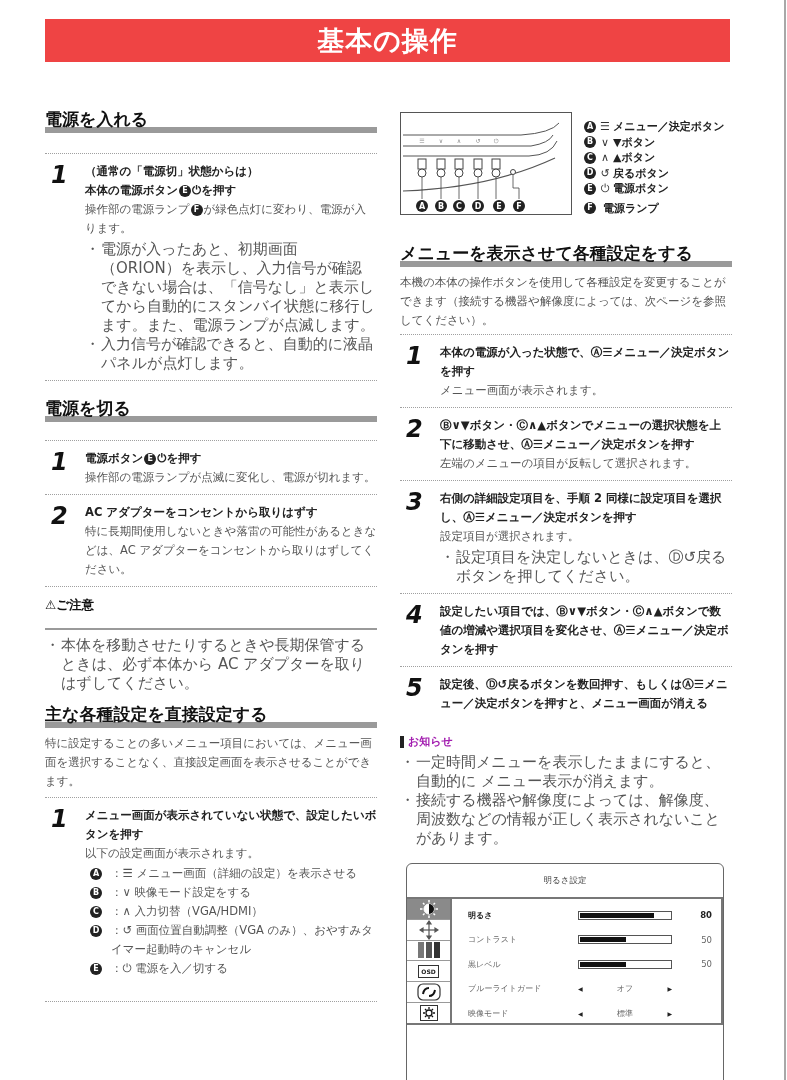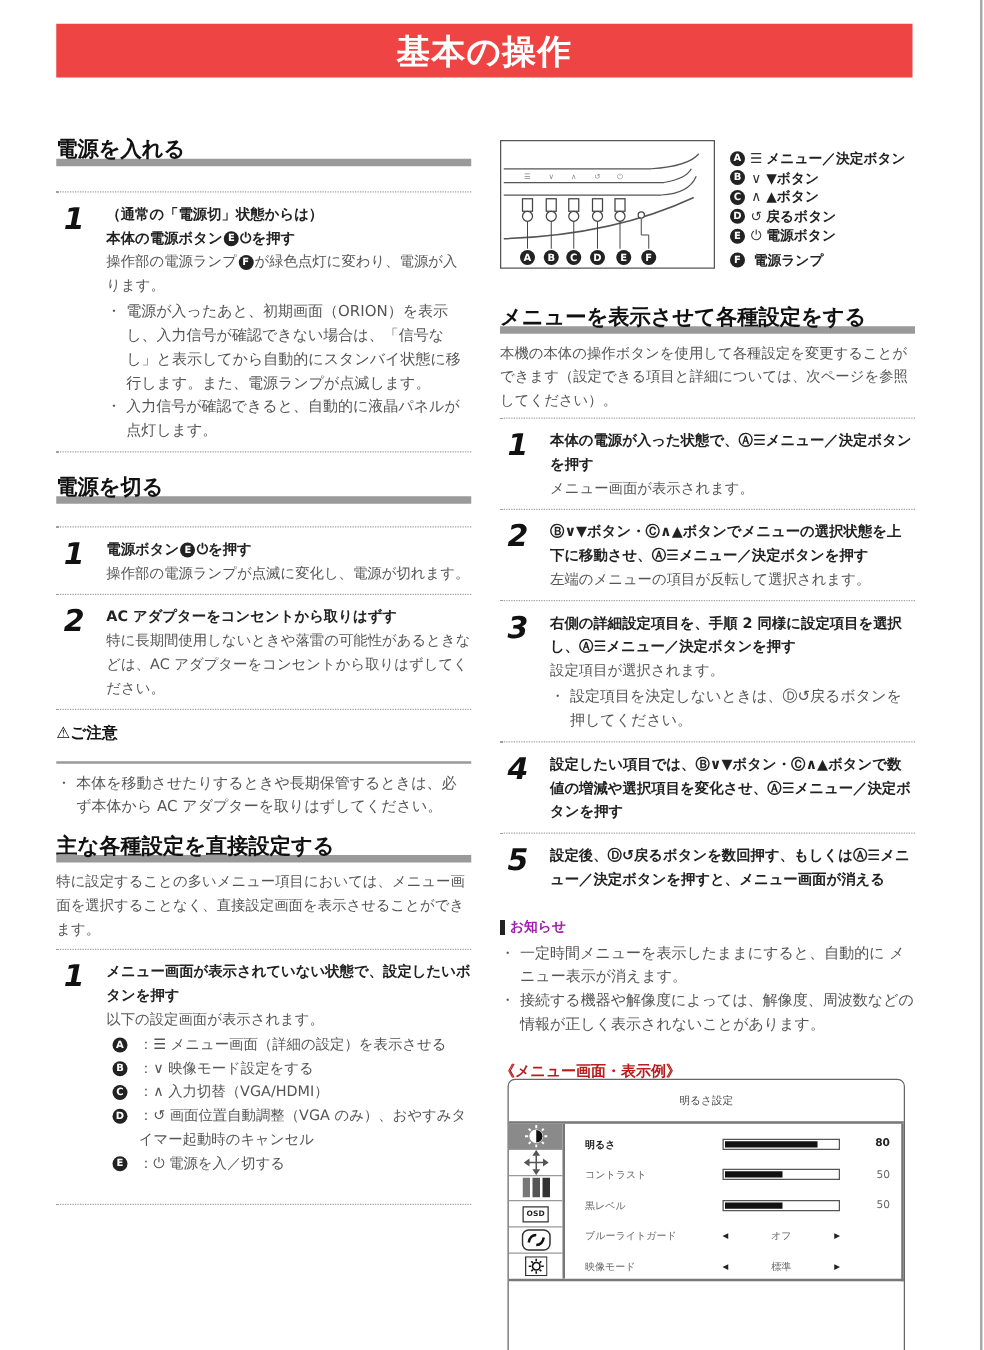--- a/index.html
+++ b/index.html
@@ -20,21 +20,21 @@
 
   .dots { border-top: 1px dotted #a0a0a0; height: 0; }
 
   .step { display: flex; gap: 10px; padding: 8px 0 7px 0; }
   .step-num { width: 30px; flex: none; font-weight: bold; font-style: italic; font-size: 24px; color: #111; line-height: 26px; text-align: left; padding-left: 6px; font-family: "DejaVu Sans", sans-serif; }
   .step-body { flex: 1; font-size: 11.5px; line-height: 19px; }
   .step-body .b { font-weight: bold; color: #222; display: block; }
   .step-body .n { color: #555; display: block; }
 
   ul.bullets { list-style: none; margin-top: 2px; }
-  ul.bullets li { position: relative; padding-left: 16px; color: #555; font-size: 12px; line-height: 19px; }
+  ul.bullets li { position: relative; padding-left: 16px; color: #555; font-size: 15px; line-height: 19px; }
   ul.bullets li::before { content: "・"; position: absolute; left: 0; top: 0; color: #555; }
 
   .para { font-size: 11.5px; line-height: 19px; color: #555; }
 
   .caution-h { font-weight: bold; font-size: 12.5px; color: #111; border-bottom: 2px solid #9a9a9a; padding-bottom: 14px; margin-top: 10px; }
 
   .letter-list { margin-top: 1px; padding-left: 4px; }
   .letter-list .li { display: flex; font-size: 11.5px; line-height: 19px; color: #555; }
   .letter-list .li .k { flex: none; width: 22px; }
   .badge { display: inline-flex; align-items: center; justify-content: center; width: 12px; height: 12px; border-radius: 50%; background: #222; color: #fff; font-size: 8px; font-weight: bold; line-height: 1; vertical-align: middle; margin: 0 1px; }
@@ -240,21 +240,21 @@
   <div class="row gap">
       <span class="badge">F</span>
       <span style="width:6px"></span>
       <span>電源ランプ</span>
     </div>
 </div>
 
 <div class="col col-right" style="top:242px">
   <div class="h2"><span>メニューを表示させて各種設定をする</span></div>
   <div style="height:6px"></div>
-  <div class="para">本機の本体の操作ボタンを使用して各種設定を変更することができます（設定できる項目と詳細については、次ページを参照してください）。</div>
+  <div class="para">本機の本体の操作ボタンを使用して各種設定を変更することができます（接続する機器や解像度によっては、次ページを参照してください）。</div>
   <div style="height:4px"></div>
   <div class="dots"></div>
 
   <div class="step">
     <div class="step-num">1</div>
     <div class="step-body">
       <span class="b">本体の電源が入った状態で、Ⓐ☰メニュー／決定ボタンを押す</span>
       <span class="n">メニュー画面が表示されます。</span>
     </div>
   </div>

